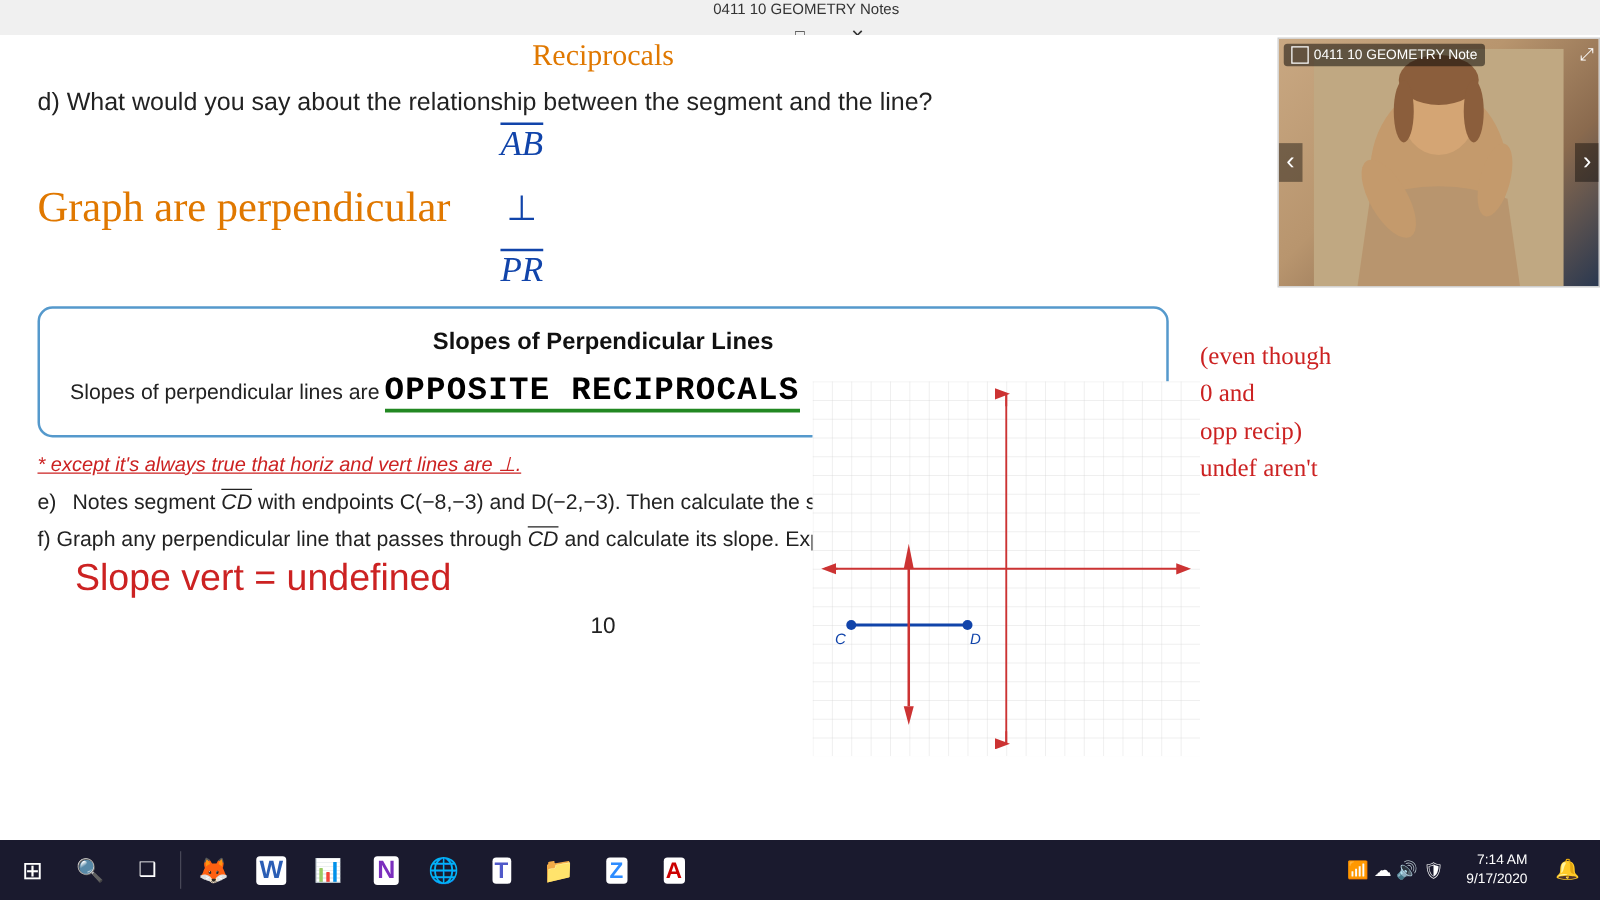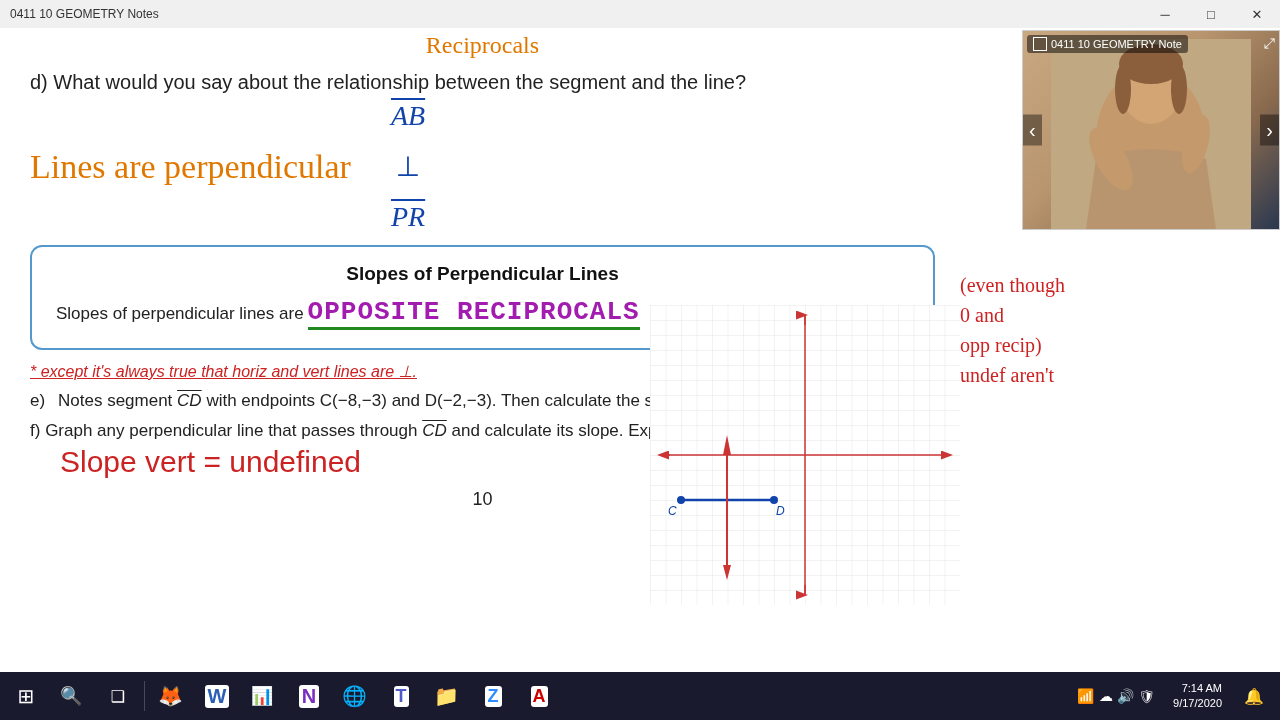--- a/index.html
+++ b/index.html
@@ -52,21 +52,21 @@
       color: #222;
       display: flex;
       align-items: center;
       flex-wrap: wrap;
     }
 
     .opposite-reciprocals {
       font-family: 'Courier New', monospace;
       font-size: 26px;
       font-weight: bold;
-      color: #a21caf;
+      color: #000000;
       border-bottom: 3px solid #228822;
       margin-left: 4px;
       letter-spacing: 1px;
     }
 
     
     .asterisk-line {
       padding: 2px 20px 4px 30px;
       font-size: 16px;
       color: #cc2222;
@@ -231,20 +231,21 @@
     .title-bar {
       position: absolute;
       top: 0;
       left: 0;
       right: 0;
       height: 28px;
       background: #f0f0f0;
       display: flex;
       align-items: center;
       justify-content: space-between;
+      flex-direction: column;
     }
 
     .title-bar-left {
       display: flex;
       align-items: center;
       padding-left: 10px;
       font-size: 12px;
       color: #333;
     }
 
@@ -352,21 +353,21 @@
 
 <div class="main-content" style="top:28px; height:632px;">
 
   <div class="title-orange">Reciprocals</div>
 
   <div class="question-d">
     <span>d)  What would you say about the relationship between the segment and the line?</span>
   </div>
 
   <div style="display:flex; align-items:center; padding: 2px 30px; gap:40px;">
-    <span class="they-are">Lines are perpendicular</span>
+    <span class="they-are">Graph are perpendicular</span>
     <span style="display:inline-flex; align-items:center; gap:18px;flex-direction:column;">
       <span style="font-family:'Times New Roman',serif; font-style:italic; font-size:28px; color:#1144aa; text-decoration:overline;">AB</span>
       <span style="font-family:Arial; font-size:28px; color:#1144aa;">⊥</span>
       <span style="font-family:'Times New Roman',serif; font-style:italic; font-size:28px; color:#1144aa; text-decoration:overline;">PR</span>
     </span>
   </div>
 
   <div class="blue-box">
     <div class="blue-box-title">Slopes of Perpendicular Lines</div>
     <div class="blue-box-content">

